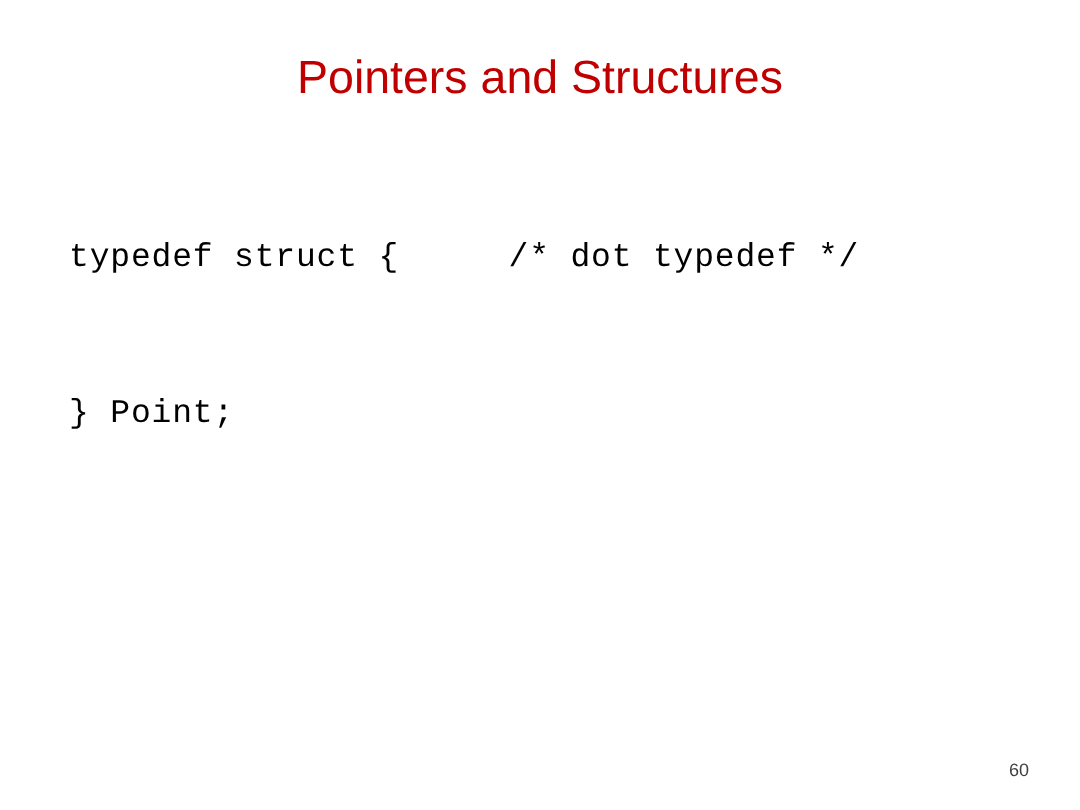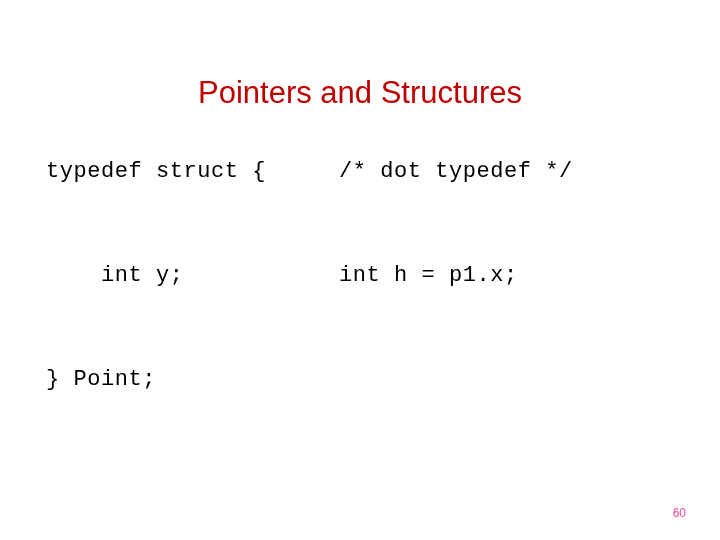--- a/index.html
+++ b/index.html
@@ -24,21 +24,20 @@
     top: 33px;
     width: 720px;
     text-align: center;
     font-family: "Liberation Sans", sans-serif;
     font-size: 31px;
     font-weight: normal;
     line-height: 38px;
     color: #C00000;
     letter-spacing: 0px;
     white-space: pre;
-    margin-top: 41px;
   }
   .code-col {
     position: absolute;
     font-family: "Liberation Mono", "DejaVu Sans Mono", monospace;
     font-size: 22px;
     line-height: 34.6px;
     color: #000000;
     white-space: pre;
     letter-spacing: 0.55px;
   }
@@ -59,46 +58,44 @@
   .code-line.blank {
     height: 34.6px;
   }
   .page-number {
     position: absolute;
     right: 34px;
     top: 505px;
     font-family: "Liberation Sans", sans-serif;
     font-size: 12px;
     line-height: 16px;
-    color: #ec4899;
+    color: #404040;
     text-align: right;
     white-space: pre;
   }
 </style>
 </head>
 <body>
 
 <div class="slide">
 
   <div class="slide-title">Pointers and Structures</div>
 
   <div class="code-col code-col-left">
     <div class="code-line">typedef struct {</div>
-    <div class="code-line">    int y;</div>
     <div class="code-line">} Point;</div>
     
     
     
     
     
   </div>
 
   <div class="code-col code-col-right">
     <div class="code-line">/* dot typedef */</div>
-    <div class="code-line">int h = p1.x;</div>
     <div class="code-line blank"></div>
     
     
     
     
     
     
   </div>
 
   <div class="page-number">60</div>

